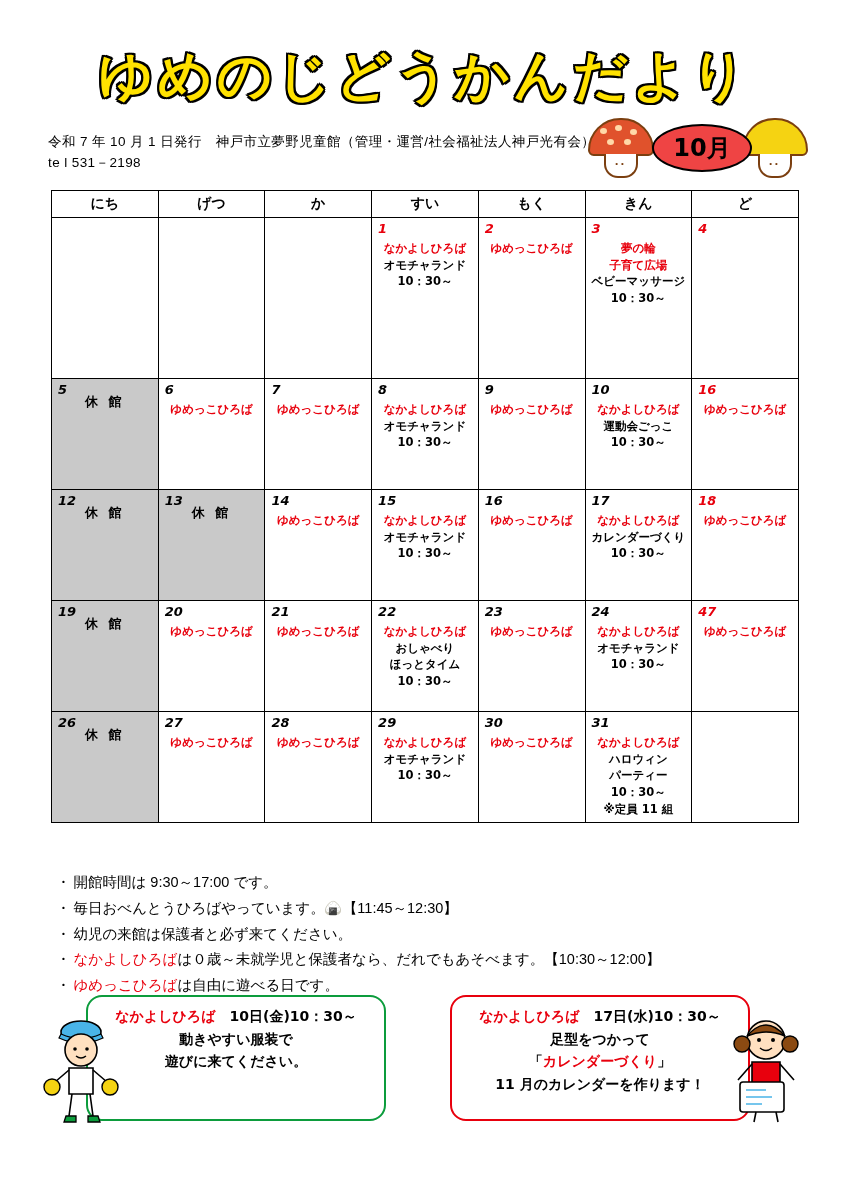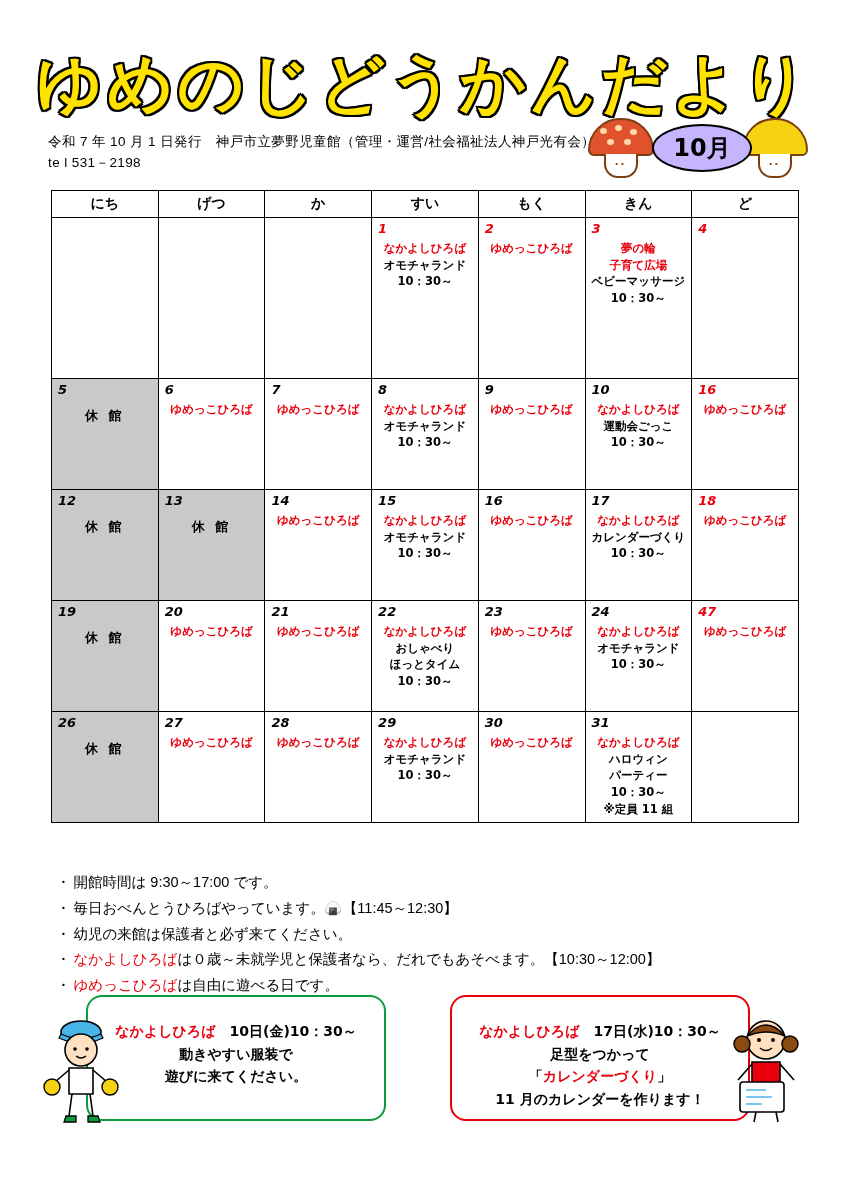--- a/index.html
+++ b/index.html
@@ -26,21 +26,21 @@
     position: absolute;
     left: 0;
     top: 40px;
     width: 849px;
     text-align: center;
   }
   .title {
     display: inline-block;
     font-family: "DejaVu Sans", sans-serif;
     font-weight: bold;
-    font-size: 65px;
+    font-size: 54px;
     letter-spacing: 4px;
     color: #ffe200;
     -webkit-text-stroke: 3px #000;
     paint-order: stroke fill;
     text-shadow:
       -2px -2px 0 #000, 2px -2px 0 #000,
       -2px  2px 0 #000, 2px  2px 0 #000,
        0   -2px 0 #000, 0    2px 0 #000,
       -2px  0   0 #000, 2px  0   0 #000;
     white-space: nowrap;
@@ -60,21 +60,21 @@
 
   
   .month-badge {
     position: absolute;
     left: 652px;
     top: 124px;
     width: 96px;
     height: 44px;
     border: 2px solid #000;
     border-radius: 50%;
-    background: #c4b5fd;
+    background: #ef4444;
     display: flex;
     align-items: center;
     justify-content: center;
     font-size: 24px;
     font-weight: bold;
     font-family: "DejaVu Sans", sans-serif;
   }
 
   
   .mushroom { position: absolute; }
@@ -147,21 +147,21 @@
   }
   .cell-body {
     padding-top: 22px;
     text-align: center;
     font-size: 11.5px;
     font-weight: bold;
     font-family: "DejaVu Sans", sans-serif;
     line-height: 1.45;
   }
   .cell-body.closed {
-    padding-top: 28px;
+    padding-top: 14px;
     font-size: 13px;
     letter-spacing: 3px;
   }
   td.closed-cell { background: #c9c9c9; }
   .red { color: #e8000d; }
   .black { color: #000; }
   .line { display: block; white-space: nowrap; }
 
   
   .notes {
@@ -180,21 +180,21 @@
   .callout {
     position: absolute;
     border: 2px solid #000;
     border-radius: 16px;
     box-sizing: border-box;
     text-align: center;
     font-family: "DejaVu Sans", sans-serif;
     font-weight: bold;
     font-size: 14px;
     line-height: 1.62;
-    padding-top: 23px;
+    padding-top: 8px;
     background: #fff;
   }
   .callout-left  { left: 86px;  top: 995px; width: 300px; height: 126px; border-color: #0c9c3c; }
   .callout-right { left: 450px; top: 995px; width: 300px; height: 126px; border-color: #e8000d; }
   .callout .hdr { color: #e8000d; }
   .callout .hdr .num { color: #000; }
   .callout .q { color: #000; }
   .callout .q .hl { color: #e8000d; }
 
   

